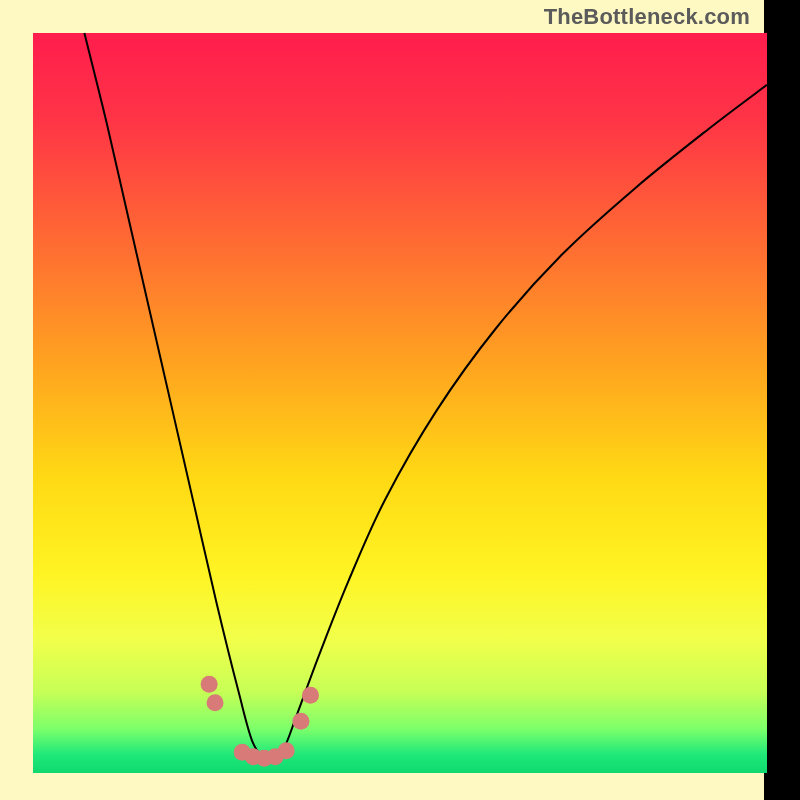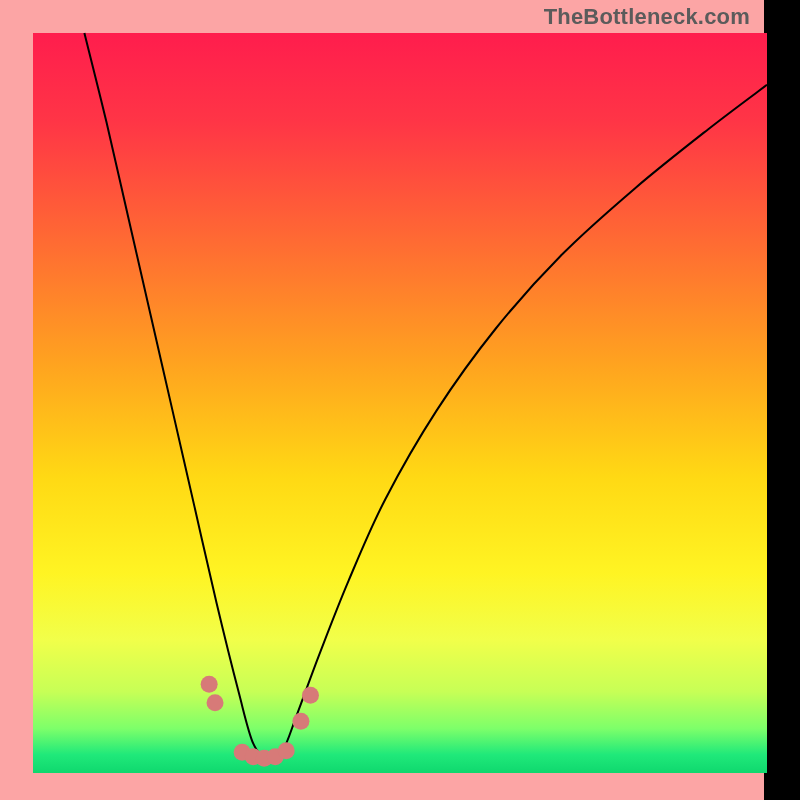--- a/index.html
+++ b/index.html
@@ -8,21 +8,21 @@
     width: 800px;
     height: 800px;
     background: #000;
     font-family: Arial, Helvetica, sans-serif;
     overflow: hidden;
   }
   .frame {
     position: relative;
     width: 764px;
     height: 800px;
-    background: #fca5a5;
+    background: #fef9c3;
   }
   .watermark {
     position: absolute;
     top: 4px;
     right: 14px;
     color: #5b5b5b;
     font-size: 22px;
     font-weight: 600;
     letter-spacing: 0.2px;
   }

